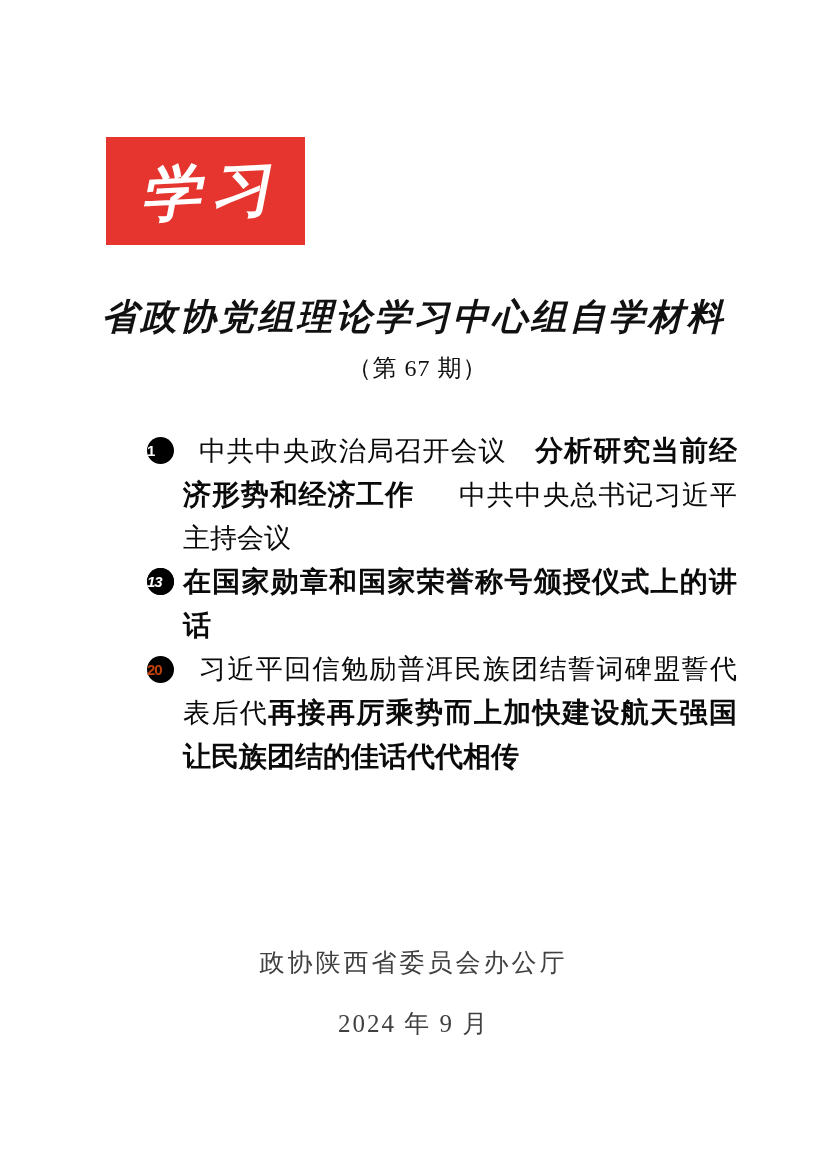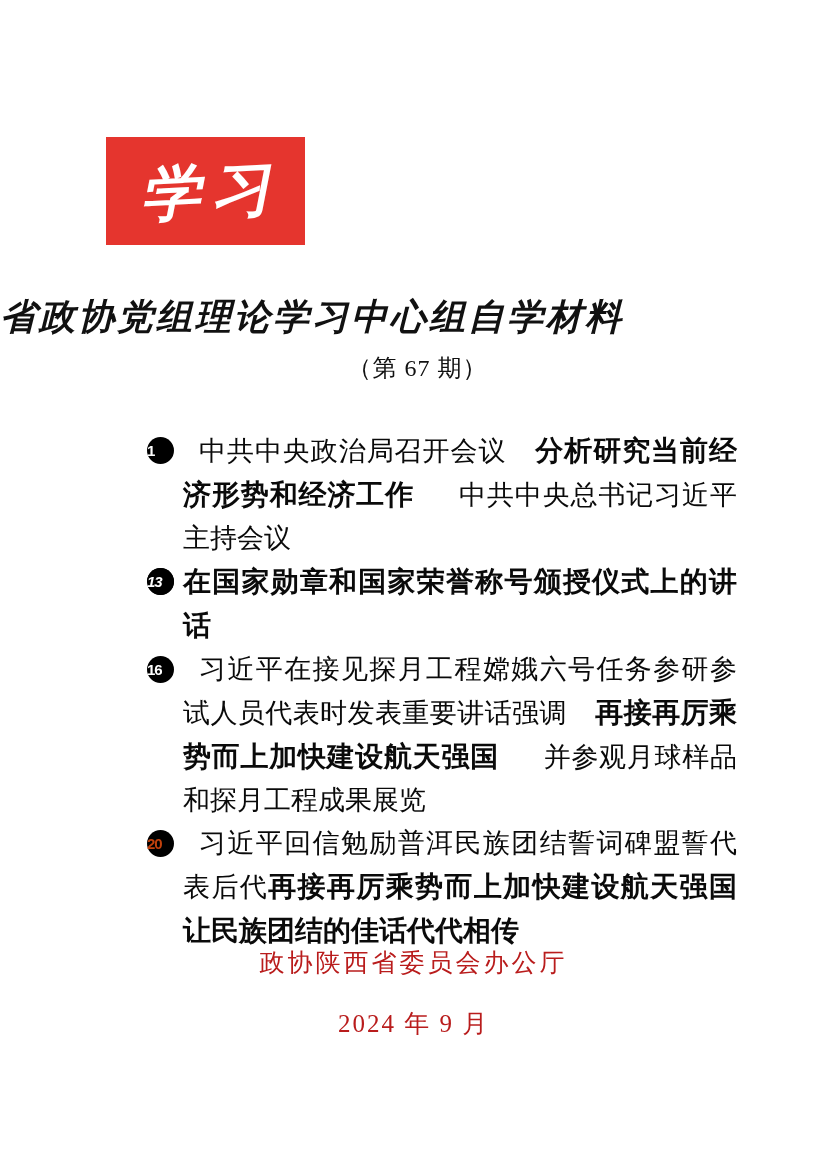--- a/index.html
+++ b/index.html
@@ -38,21 +38,21 @@
     user-select: none;
   }
 
   
   .doc-title {
     position: absolute;
     left: 0;
     right: 0;
     top: 296px;
     margin: 0;
-    text-align: left;
+    text-align: center;
     font-family: "Liberation Serif", serif;
     font-style: italic;
     font-weight: bold;
     font-size: 36px;
     letter-spacing: 3px;
     line-height: 1.2;
     color: #111111;
     white-space: nowrap;
   }
   .issue {
@@ -117,21 +117,21 @@
     width: 28px;
   }
 
   
   .footer {
     position: absolute;
     left: 0;
     right: 0;
     top: 946px;
     text-align: center;
-    color: #b91c1c;
+    color: #404040;
   }
   .footer-org {
     font-family: "Liberation Serif", serif;
     font-size: 25px;
     letter-spacing: 3px;
   }
   .footer-date {
     font-family: "Liberation Serif", serif;
     font-size: 25px;
     letter-spacing: 2px;
@@ -148,21 +148,20 @@
   </div>
 
   <h1 class="doc-title">省政协党组理论学习中心组自学材料</h1>
 
   <div class="issue">（第 67 期）</div>
 
   <ol class="toc">
       <li class="toc-item"><span class="badge" style="background-color: rgb(0, 0, 0); color: rgb(255, 255, 255);">1</span><span class="toc-text"><span class="seg kai">中共中央政治局召开会议</span><span class="seg gap"></span><span class="seg hei">分析研究当前经济形势和经济工作</span><span class="seg gap"></span><span class="seg kai">中共中央总书记习近平主持会议</span></span></li>
       <li class="toc-item"><span class="badge" style="background-color: rgb(0, 0, 0); color: rgb(255, 255, 255);">4</span></li>
       <li class="toc-item"><span class="badge" style="background-color: rgb(0, 0, 0); color: rgb(255, 255, 255); font-style: italic;">13</span><span class="toc-text"><span class="seg hei">在国家勋章和国家荣誉称号颁授仪式上的讲话</span></span></li>
-      <li class="toc-item"><span class="badge" style="background-color: rgb(0, 0, 0); color: rgb(255, 255, 255);">16</span><span class="toc-text"><span class="seg kai">习近平在接见探月工程嫦娥六号任务参研参试人员代表时发表重要讲话强调</span><span class="seg gap"></span><span class="seg hei">再接再厉乘势而上加快建设航天强国</span><span class="seg gap"></span><span class="seg kai">并参观月球样品和探月工程成果展览</span></span></li>
       <li class="toc-item"><span class="badge" style="background-color: rgb(0, 0, 0); color: #c2410c;">20</span><span class="toc-text"><span class="seg kai">习近平回信勉励普洱民族团结誓词碑盟誓代表后代</span><span class="seg hei">再接再厉乘势而上加快建设航天强国 让民族团结的佳话代代相传</span></span></li>
     </ol>
 
   <div class="footer">
     <div class="footer-org">政协陕西省委员会办公厅</div>
     <div class="footer-date">2024 年 9 月</div>
   </div>
 
 </div>
 

